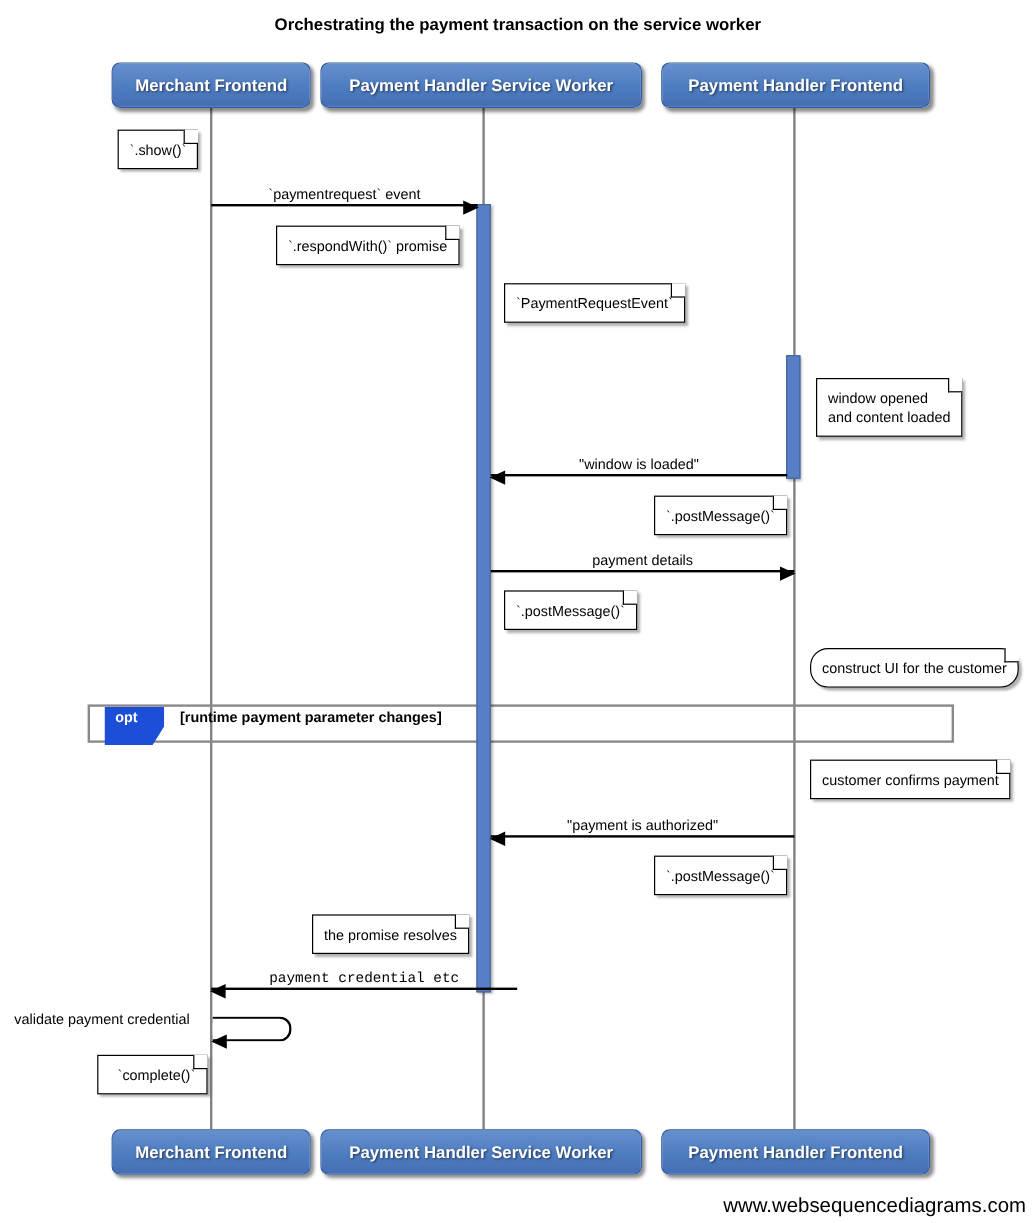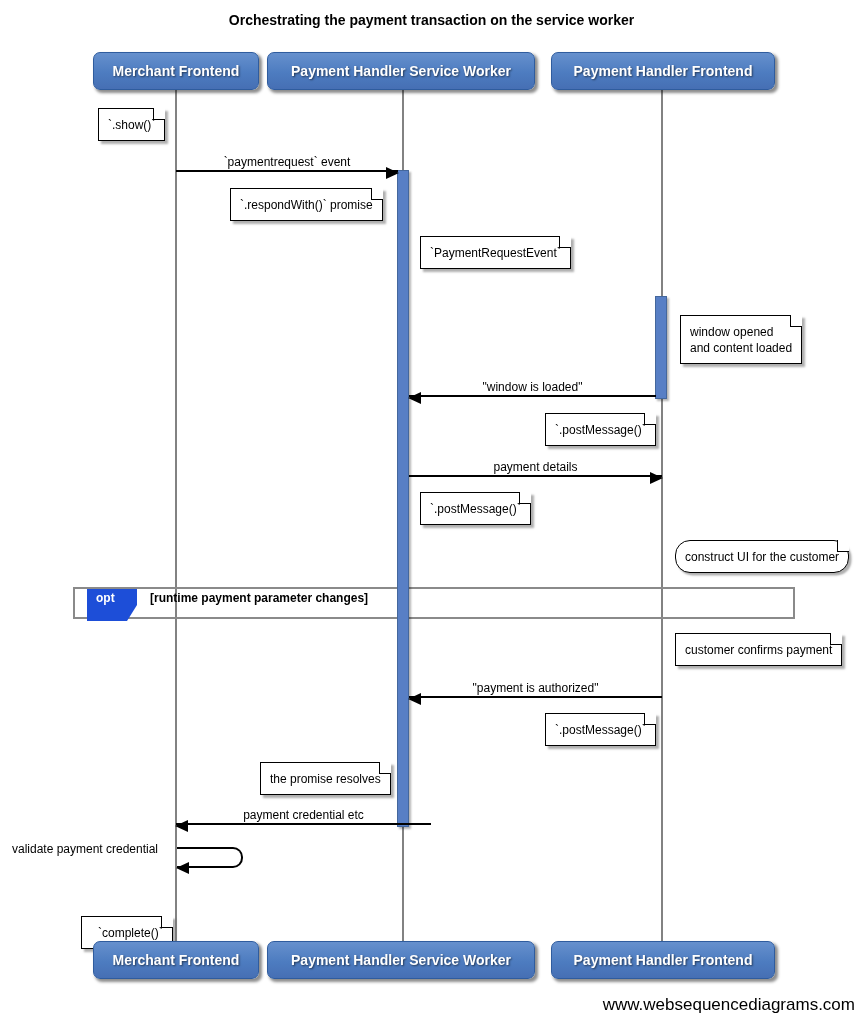--- a/index.html
+++ b/index.html
@@ -120,21 +120,21 @@
     <div class="line"></div>
     <div class="head right"></div>
   </div>
 
   <div class="msg" style="left:409px;top:676px;width:253px;">
     <span class="label">"payment is authorized"</span>
     <div class="line"></div>
     <div class="head left"></div>
   </div>
 
-  <div class="msg" style="left:176px;top:803px;width:255px;">
+  <div class="msg" style="left:176px;top:803px;width:255px;font-family:Liberation Mono, monospace;">
     <span class="label">payment credential etc</span>
     <div class="line"></div>
     <div class="head left"></div>
   </div>
 
   <div class="self-label">validate payment credential</div>
   <div class="selfcall">
     <div class="head"></div>
   </div>
 
@@ -142,17 +142,17 @@
   <div class="note" style="left:230px;top:188px;">`.respondWith()` promise</div>
   <div class="note" style="left:420px;top:236px;">`PaymentRequestEvent`</div>
   <div class="note" style="left:680px;top:315px;">window opened
 and content loaded</div>
   <div class="note" style="left:545px;top:413px;">`.postMessage()`</div>
   <div class="note" style="left:420px;top:492px;">`.postMessage()`</div>
   <div class="note" style="left:675px;top:540px;border-radius:15px;">construct UI for the customer</div>
   <div class="note" style="left:675px;top:633px;text-align:right;">customer confirms payment</div>
   <div class="note" style="left:545px;top:713px;">`.postMessage()`</div>
   <div class="note" style="left:260px;top:762px;">the promise resolves</div>
-  <div class="note" style="left:81px;top:916px;padding-left:16px;">`complete()`</div>
+  <div class="note" style="left:81px;top:879px;padding-left:16px;">`complete()`</div>
 
   <div class="footer">www.websequencediagrams.com</div>
 
 </div>
 
 </body></html>

